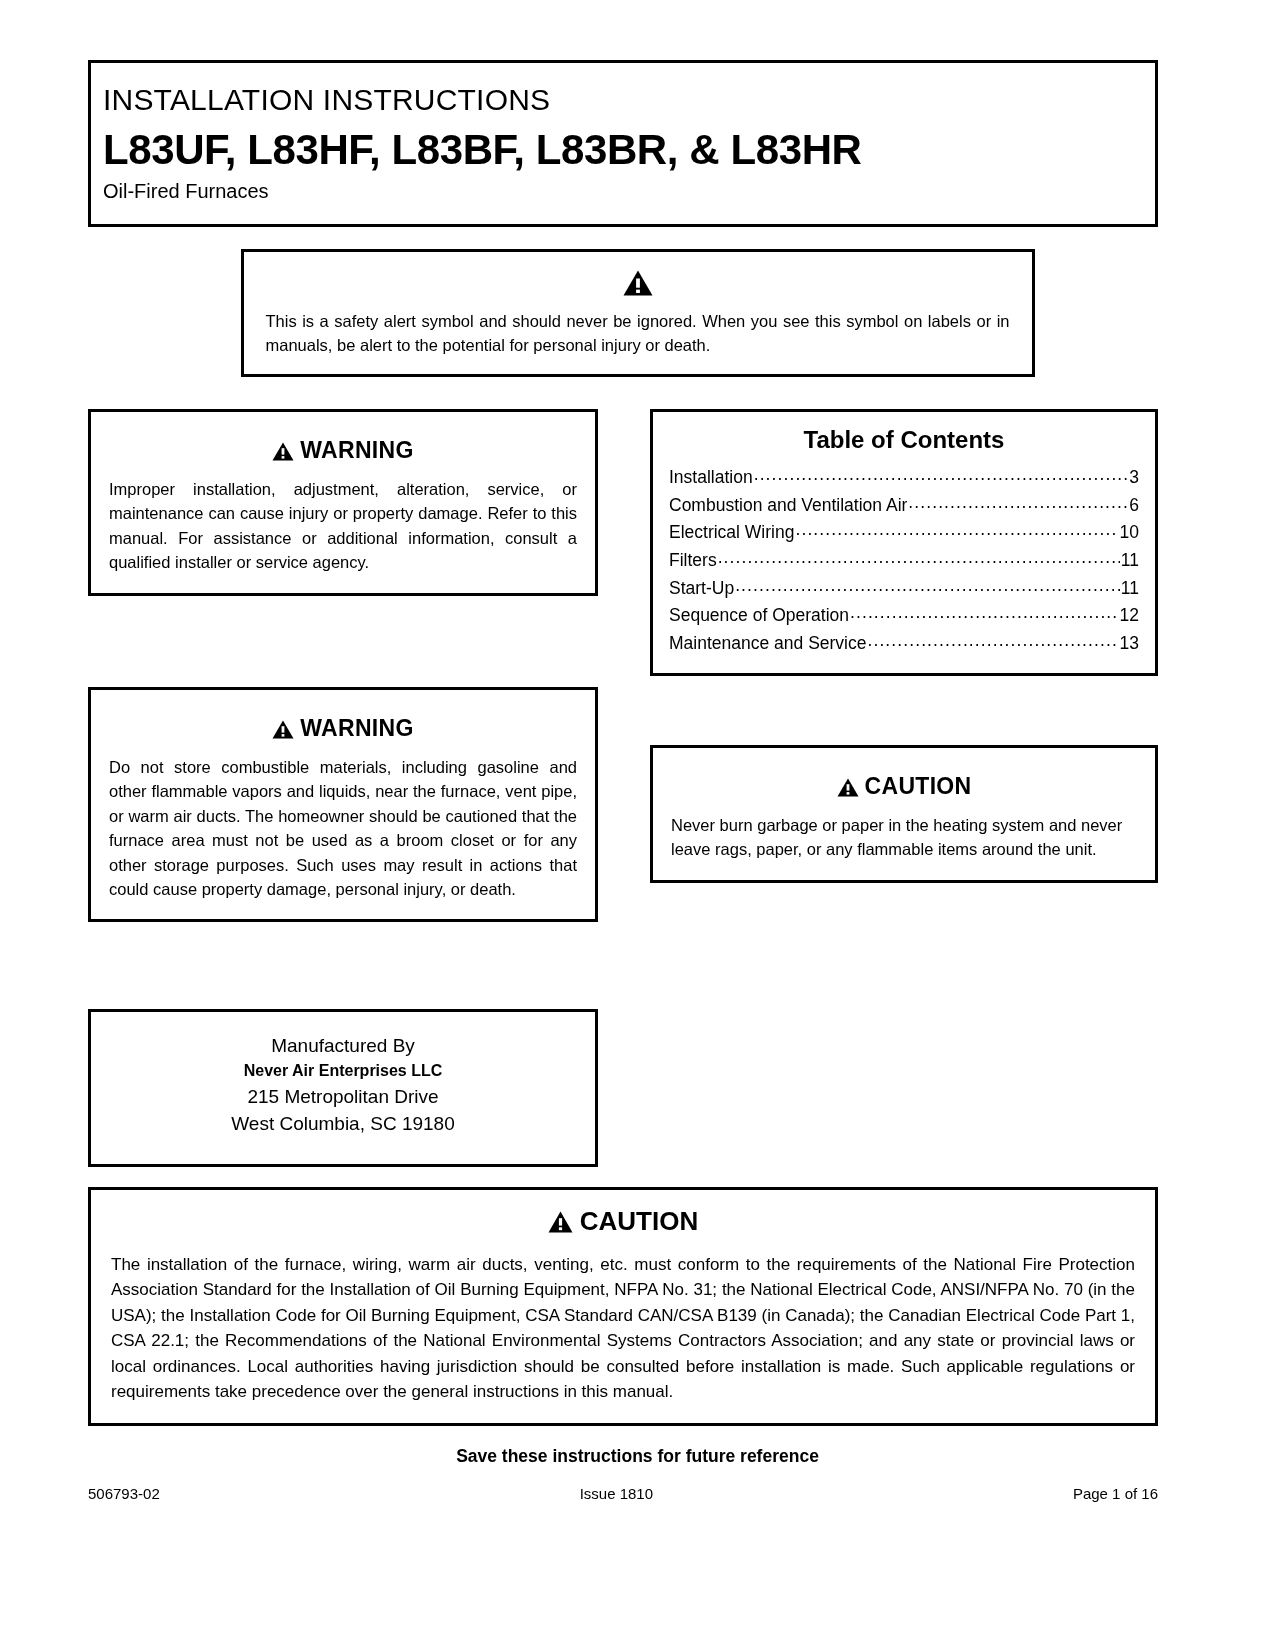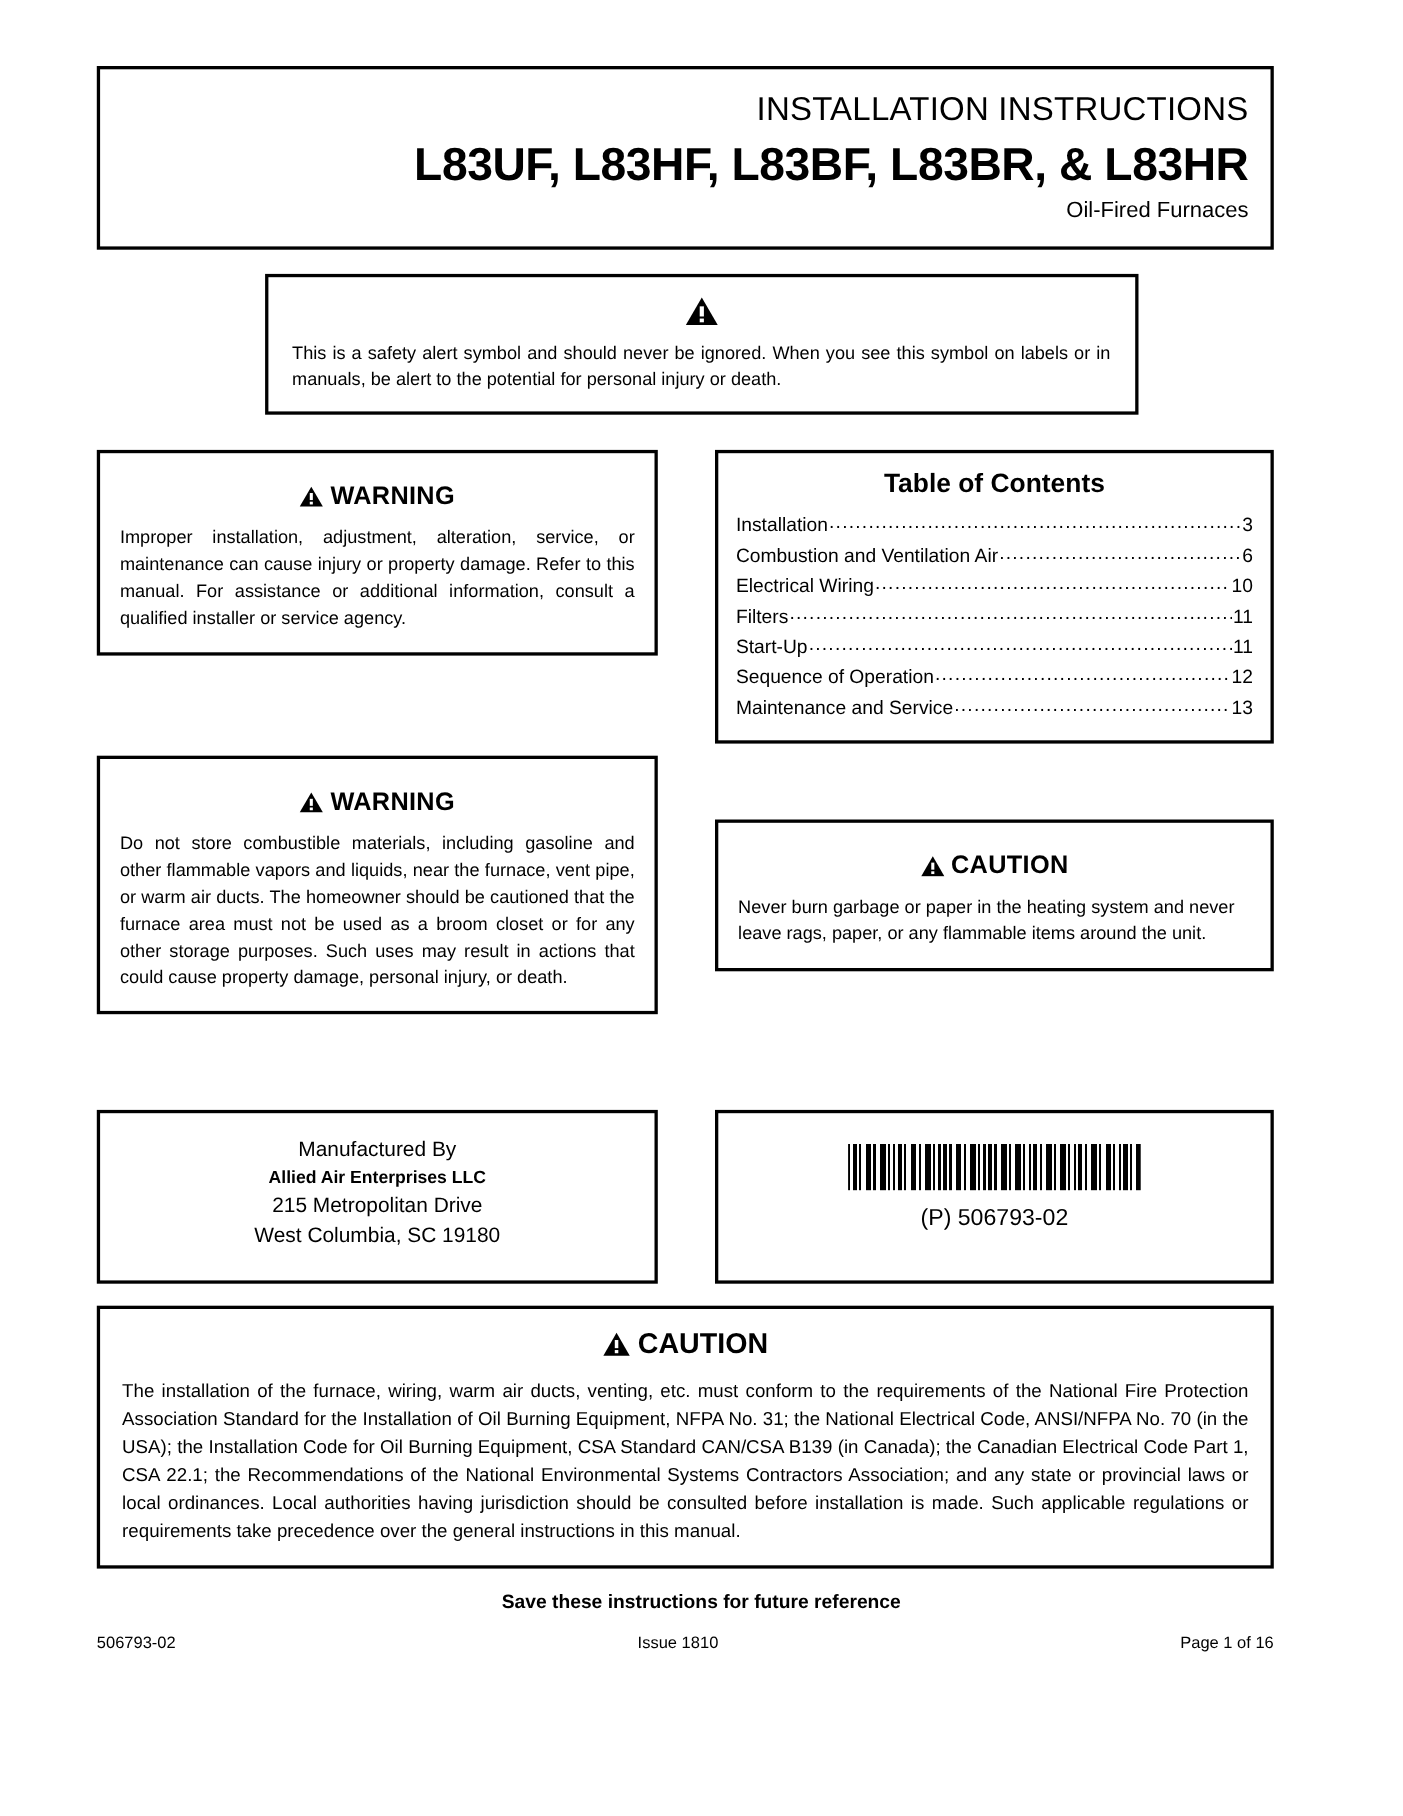--- a/index.html
+++ b/index.html
@@ -29,21 +29,21 @@
   .box {
     border: 3px solid #000;
     box-sizing: border-box;
     background: #fff;
   }
 
   
   .title-box {
     width: 1070px;
     padding: 18px 20px 20px 12px;
-    text-align: right;
+    text-align: left;
   }
   .title-line1 {
     font-size: 30px;
     line-height: 1.25;
     letter-spacing: 0.2px;
   }
   .title-line2 {
     font-size: 42px;
     font-weight: bold;
     line-height: 1.3;
@@ -325,29 +325,23 @@
         </div>
         <div class="note-body left">Never burn garbage or paper in the heating system and never leave rags, paper, or any flammable items around the unit.</div>
       </div>
     </div>
   </div>
 
   <div class="cols" style="height:158px; margin-top:22px;">
     <div class="col-left">
       <div class="box mfg-box" style="height:158px;">
         <div class="mfg-line">Manufactured By</div>
-        <div class="mfg-line bold">Allied Air Enterprises LLC</div>
+        <div class="mfg-line bold">Never Air Enterprises LLC</div>
         <div class="mfg-line">215 Metropolitan Drive</div>
         <div class="mfg-line">West Columbia, SC 19180</div>
-      </div>
-    </div>
-    <div class="col-right">
-      <div class="box bc-box" style="height:158px;">
-        <div class="barcode"></div>
-        <div class="bc-num">(P) 506793-02</div>
       </div>
     </div>
   </div>
 
   <div class="box bottom-box">
     <div class="bottom-head">
       <span class="tri">
         <svg width="25" height="22" viewBox="0 0 25 22">
           <path d="M12.5 0.5 L24.5 21.5 L0.5 21.5 Z" fill="#000"></path>
           <rect x="10.9" y="7.2" width="3.2" height="7.4" fill="#fff"></rect>

